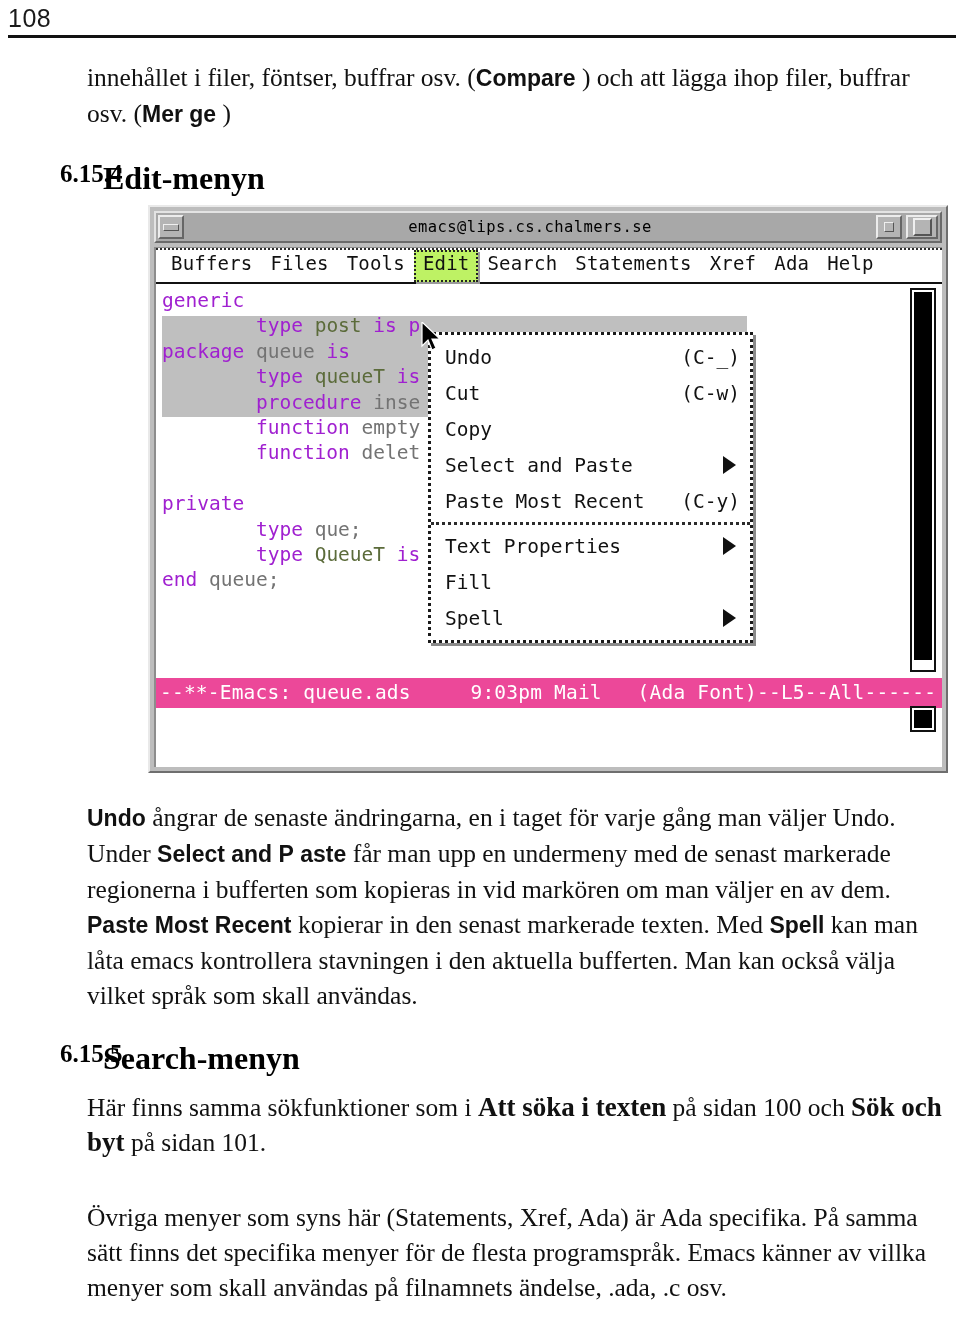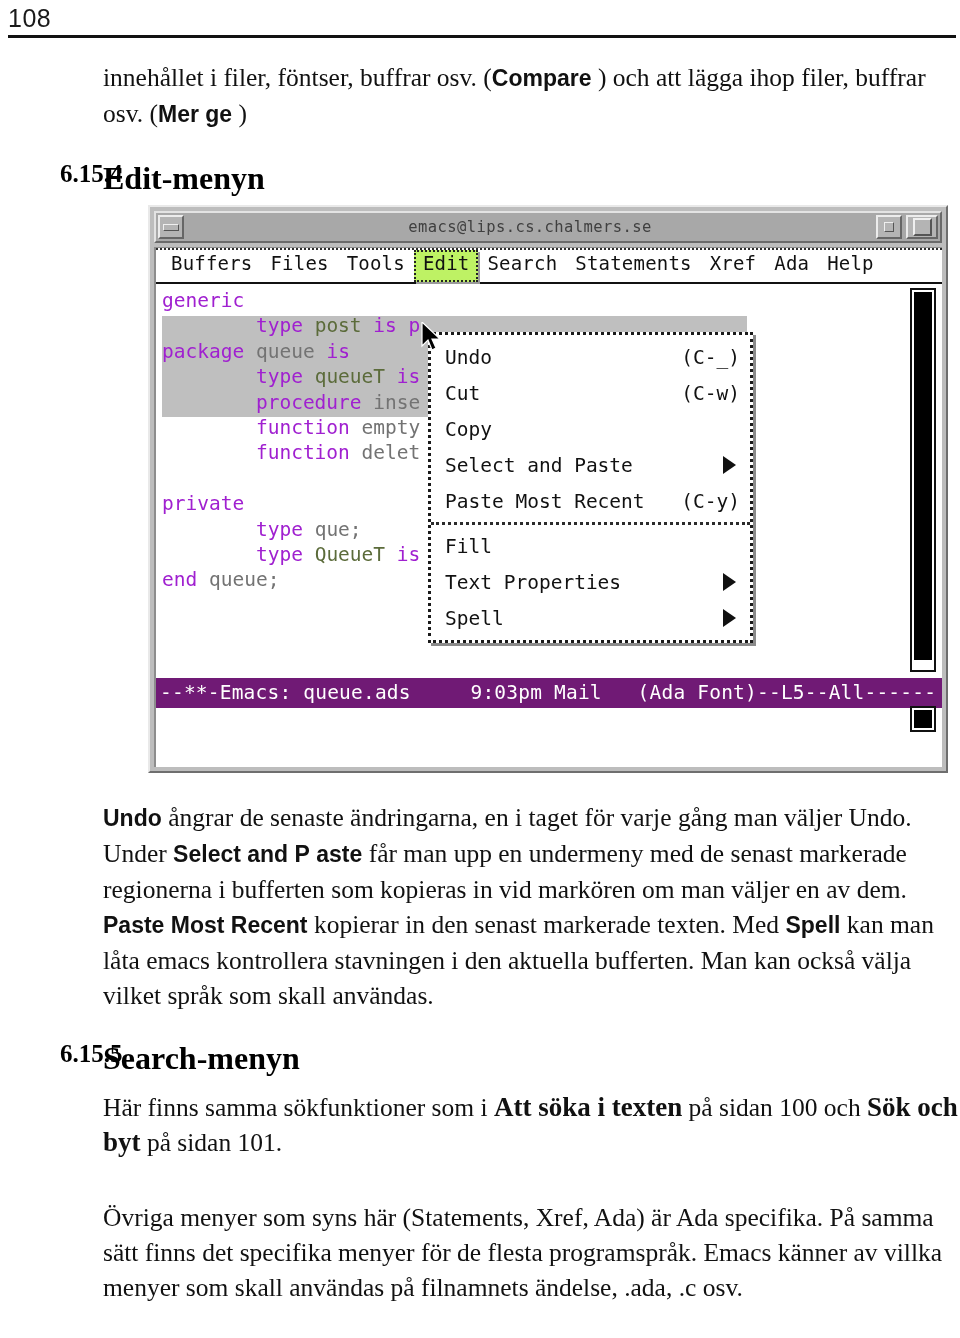--- a/index.html
+++ b/index.html
@@ -32,21 +32,21 @@
   }
   #header-rule {
     margin-top: 3px;
     border-top: 3px solid #111111;
     width: 948px;
   }
 
   
   .body-col {
     position: absolute;
-    left: 103px;
+    left: 87px;
     width: 855px;
   }
   .para {
     font-family: "Liberation Serif", serif;
     font-size: 25.5px;
     line-height: 35px;
     text-align: left;
     color: #111;
   }
   .para b, .bold {
@@ -150,21 +150,21 @@
     border: 2px solid #555;
     border-top-color: #efefef;
     border-left-color: #efefef;
   }
   #titlebar-title {
     flex: 1 1 auto;
     text-align: center;
     font-family: "DejaVu Sans Mono", monospace;
     font-size: 15.5px;
     letter-spacing: 0.4px;
-    color: #404040;
+    color: #000000;
     white-space: nowrap;
     overflow: hidden;
   }
 
   
   #emacs-client {
     position: absolute;
     left: 4px;
     top: 40px;
     right: 4px;
@@ -251,21 +251,21 @@
     top: 2px;
     right: 2px;
     height: 368px;
     background: #000000;
   }
 
   
   #modeline {
     position: relative;
     height: 30px;
-    background: #701a75;
+    background: #ec4899;
     color: #ffffff;
     font-family: "DejaVu Sans Mono", monospace;
     font-size: 19.5px;
     line-height: 30px;
     letter-spacing: 0.2px;
     white-space: pre;
     overflow: hidden;
     padding-left: 4px;
     box-sizing: border-box;
   }
@@ -449,26 +449,26 @@
 
         <div class="mi">
           <span class="mi-label">Paste Most Recent</span>
           <span class="mi-key">(C-y)</span>
         </div>
 
 
         <div id="menu-separator"></div>
 
         <div class="mi">
-          <span class="mi-label">Fill</span>
-        </div>
-
-        <div class="mi">
           <span class="mi-label">Text Properties</span>
           <span class="submenu-arrow"></span>
+        </div>
+
+        <div class="mi">
+          <span class="mi-label">Fill</span>
         </div>
 
         <div class="mi">
           <span class="mi-label">Spell</span>
           <span class="submenu-arrow"></span>
         </div>
 
       </div>
 
       <svg id="mouse-pointer" viewBox="0 0 22 30">

